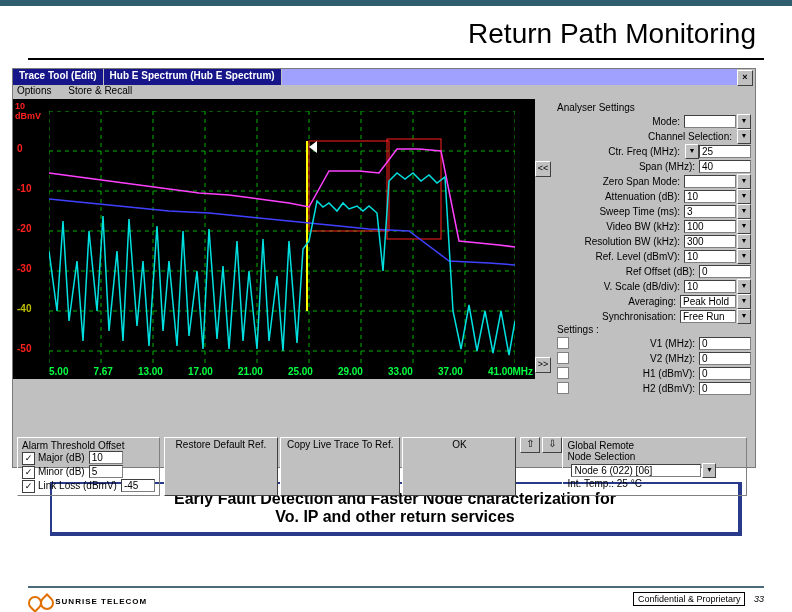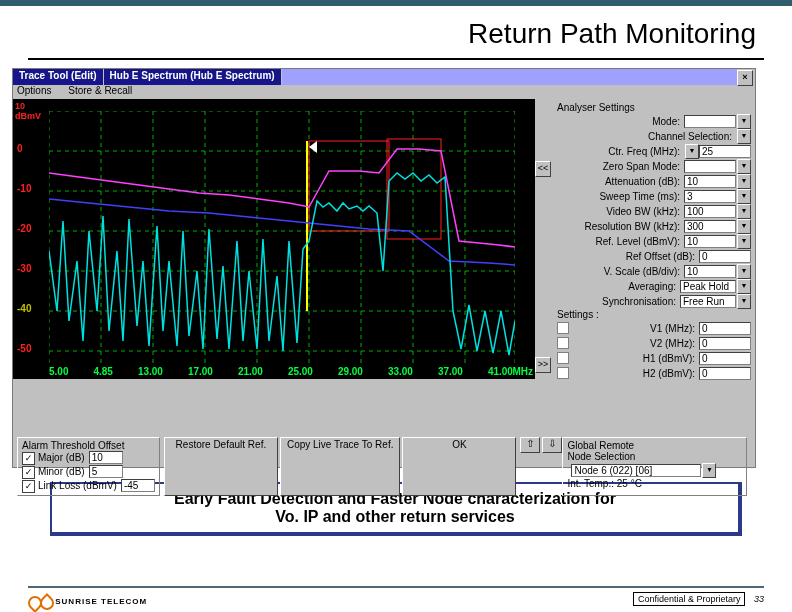--- a/index.html
+++ b/index.html
@@ -100,21 +100,21 @@
         <rect x="260" y="30" width="80" height="90" fill="none" stroke="#ff2020" stroke-width="1"></rect>
         <rect x="338" y="28" width="54" height="100" fill="none" stroke="#ff2020" stroke-width="1"></rect>
         <line x1="258" y1="30" x2="258" y2="200" stroke="#ffff00" stroke-width="2"></line>
         <polyline fill="none" stroke="#ff40ff" stroke-width="1.5" points="0,62 30,66 60,70 90,74 120,78 150,82 180,84 210,88 240,92 260,96 280,60 310,60 330,62 348,38 370,38 392,40 410,130 430,132 450,134 466,136"></polyline>
         <polyline fill="none" stroke="#4040ff" stroke-width="1.5" points="0,88 40,92 80,96 120,100 160,102 200,106 240,110 280,114 320,118 360,120 400,150 440,152 466,154"></polyline>
         <polyline fill="none" stroke="#00e0e0" stroke-width="1.5" points="0,140 8,200 14,110 20,210 28,150 34,230 40,120 48,200 54,105 60,220 68,140 74,230 80,108 88,215 94,150 100,235 108,115 114,220 120,150 128,235 134,120 140,225 148,160 154,238 160,118 168,228 174,155 180,238 188,130 194,230 200,160 208,238 214,128 220,230 228,165 234,240 240,130 248,232 254,138 260,130 268,90 274,96 280,92 288,100 294,92 300,98 308,95 314,100 320,95 328,102 334,160 340,70 348,62 356,68 364,62 372,70 380,64 388,72 396,66 404,200 412,238 420,194 428,240 436,200 444,242 452,200 460,244 466,210"></polyline>
         <polygon points="260,36 268,30 268,42" fill="#fff"></polygon>
       </svg>
       <div class="xlabels">
         <span>5.00</span>
-          <span>4.85</span>
+          <span>7.67</span>
         <span>13.00</span>
           <span>17.00</span>
         <span>21.00</span>
           <span>25.00</span>
         <span>29.00</span>
           <span>33.00</span>
         <span>37.00</span>
           <span>41.00</span>
       </div>
       <div class="xunit">MHz</div>
@@ -133,20 +133,24 @@
       <div class="row" style="justify-content:flex-end">
           <label>Channel Selection:</label>
           <div class="dd">▼</div>
         </div>
       <div class="row">
           <label>Ctr. Freq (MHz):</label>
           <div class="dd">▼</div>
           <div class="field">25</div>
         </div>
       <div class="row">
+          <label>Span (MHz):</label>
+          <div class="field">40</div>
+        </div>
+      <div class="row">
           <label>Zero Span Mode:</label>
           <div class="field"></div>
           <div class="dd">▼</div>
         </div>
       <div class="row">
           <label>Attenuation (dB):</label>
           <div class="field">10</div>
           <div class="dd">▼</div>
         </div>
       <div class="row">

